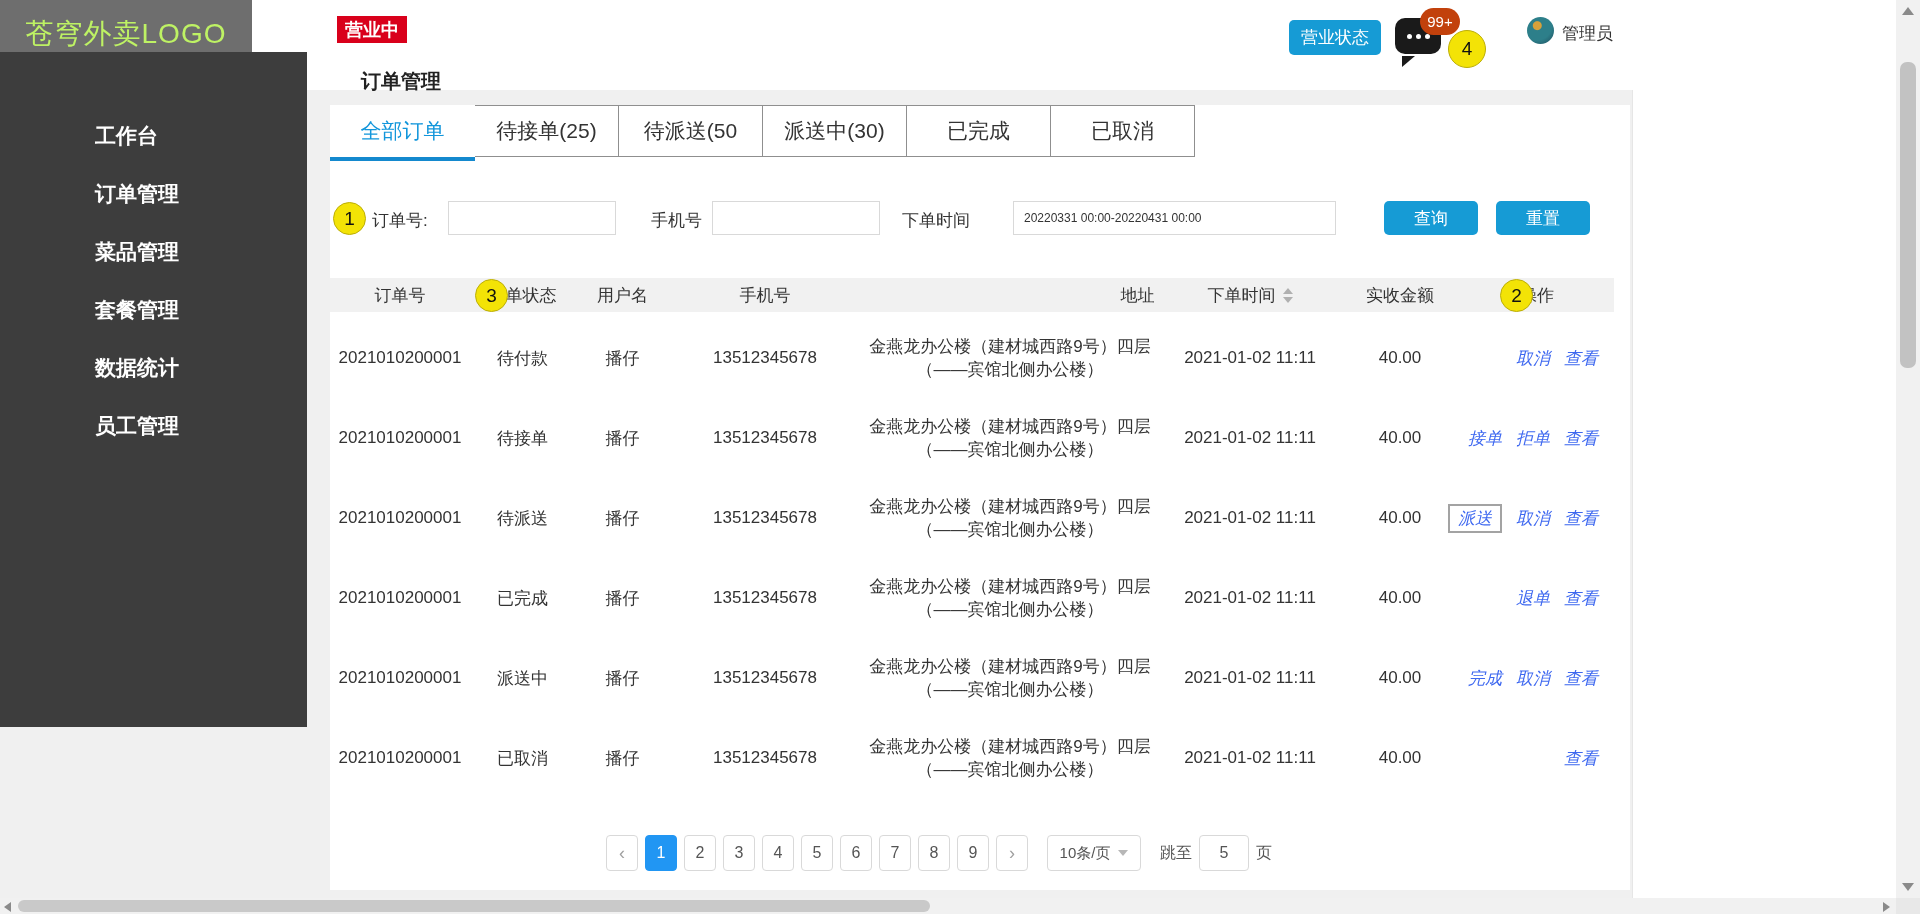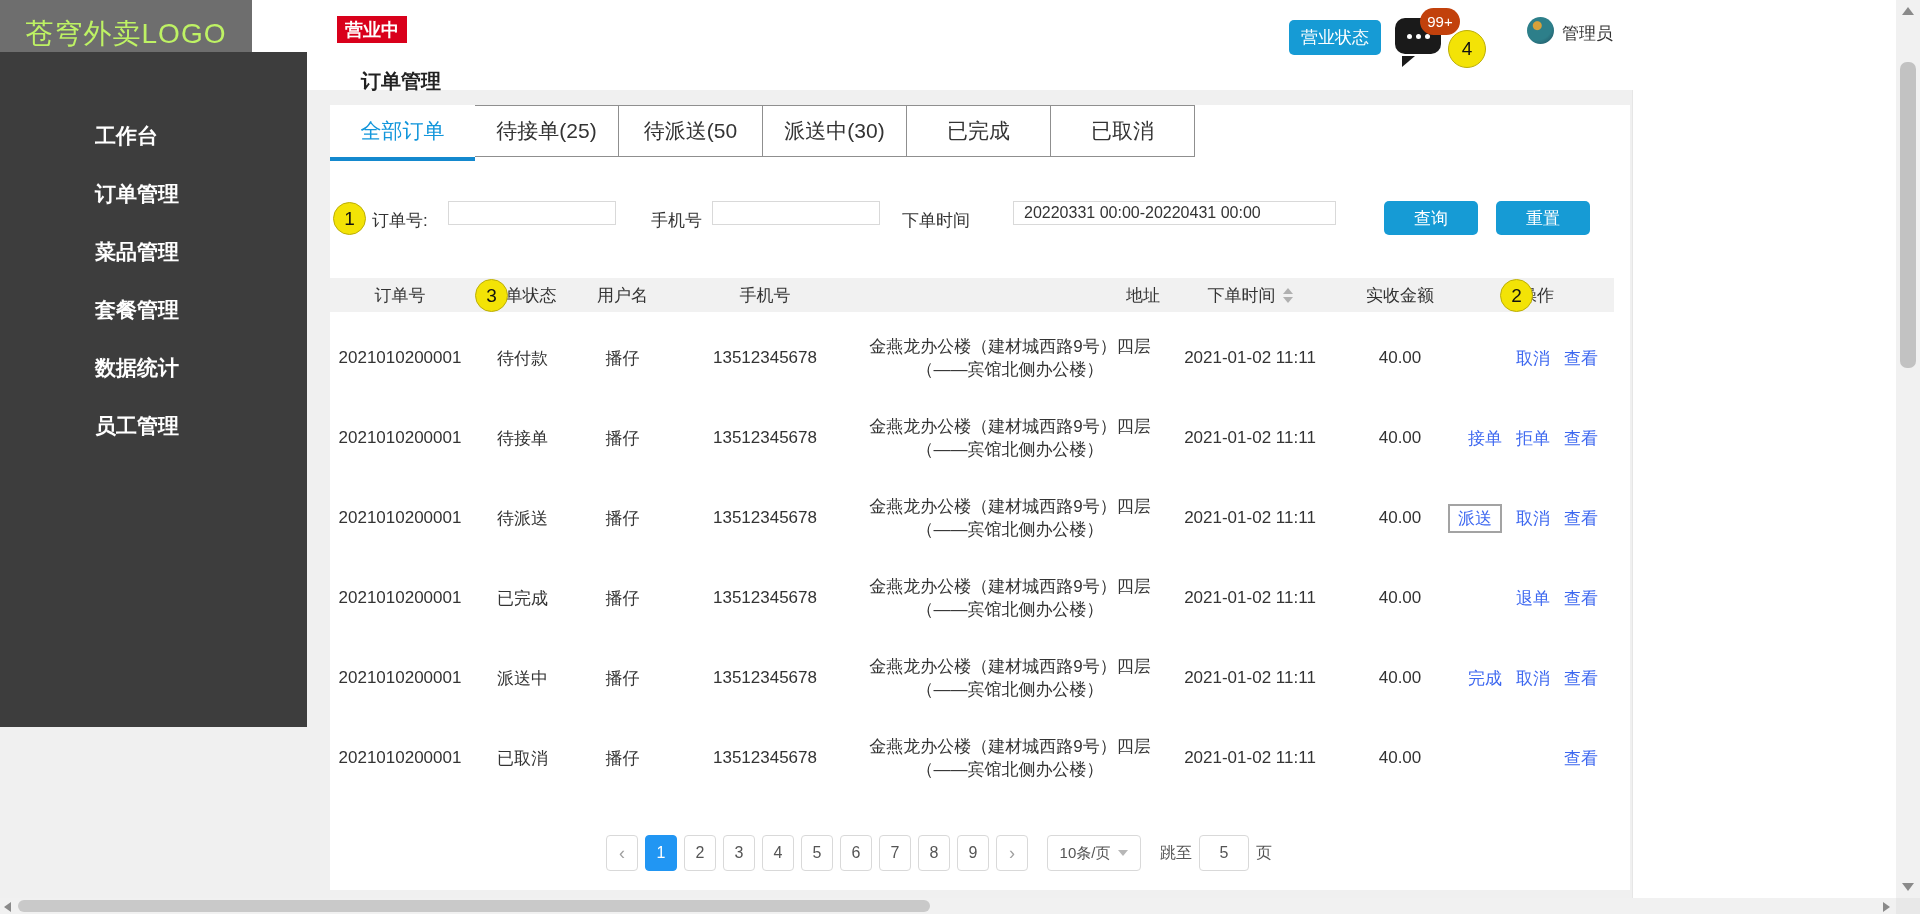--- a/index.html
+++ b/index.html
@@ -48,39 +48,39 @@
   
   .tabs{position:absolute;left:0;top:0;height:52px;display:flex;}
   .tab{width:145px;height:52px;box-sizing:border-box;border:1px solid #8f8f8f;margin-left:-1px;background:#fff;
        display:flex;align-items:center;justify-content:center;font-size:21px;color:#333;cursor:pointer;}
   .tab:first-child{margin-left:0;}
   .tab.active{border:none;color:#1296db;position:relative;}
   .tab.active::after{content:"";position:absolute;left:0;bottom:-4px;width:100%;height:4px;background:#1489ce;}
 
   
   .filter-label{position:absolute;top:104px;font-size:17px;color:#333;}
-  .f-input{position:absolute;top:96px;height:24px;box-sizing:border-box;border:1px solid #d9d9d9;background:#fff;
-           font-size:16px;font-family:inherit;color:#333;padding:8px 10px;}
+  .f-input{position:absolute;top:96px;height:34px;box-sizing:border-box;border:1px solid #d9d9d9;background:#fff;
+           font-size:12px;font-family:inherit;color:#333;padding:8px 10px;}
   .query-btn{position:absolute;left:1054px;top:96px;width:94px;height:34px;}
   .reset-btn{position:absolute;left:1166px;top:96px;width:94px;height:34px;}
 
   
   .thead{position:absolute;left:0;top:173px;width:1284px;height:34px;background:#f1f1f1;display:grid;
          grid-template-columns:140px 105px 95px 190px 300px 180px 120px 154px;align-items:center;font-size:17px;}
   .th{display:flex;align-items:center;justify-content:center;}
-  .th.addr{justify-content:flex-end;padding-left:255px;box-sizing:border-box;}
+  .th.addr{justify-content:center;padding-left:255px;box-sizing:border-box;}
   .sort{display:inline-flex;flex-direction:column;gap:3px;margin-left:7px;cursor:pointer;}
   .sort .up{width:0;height:0;border-left:5px solid transparent;border-right:5px solid transparent;border-bottom:6px solid #b0b0b0;}
   .sort .dn{width:0;height:0;border-left:5px solid transparent;border-right:5px solid transparent;border-top:6px solid #b0b0b0;}
   .tbody{position:absolute;left:0;top:213px;width:1284px;}
   .tr{height:80px;display:grid;grid-template-columns:140px 105px 95px 190px 300px 180px 120px 154px;align-items:center;font-size:17px;}
   .td{text-align:center;}
   .td.addr{line-height:23px;}
   .td.ops{display:flex;justify-content:flex-end;align-items:center;gap:14px;padding-right:16px;box-sizing:border-box;}
-  .alink{color:#3e68f0;cursor:pointer;white-space:nowrap;}
+  .alink{color:#3e68f0;cursor:pointer;white-space:nowrap;font-style:italic;}
   .redbox{border:2px solid #a3a3a3;padding:1px 8px;display:inline-block;}
 
   
   .pager{position:absolute;left:276px;top:730px;height:36px;display:flex;align-items:center;gap:7px;font-size:16px;}
   .pbtn{min-width:32px;height:36px;box-sizing:border-box;border:1px solid #d9d9d9;border-radius:4px;background:#fff;
         display:flex;align-items:center;justify-content:center;color:#555;cursor:pointer;font-size:16px;}
   .pbtn.chev{color:#a0a0a0;font-size:18px;}
   .pbtn.active{background:#2196f3;border-color:#2196f3;color:#fff;}
   .psize{margin-left:12px;width:94px;height:36px;box-sizing:border-box;border:1px solid #d9d9d9;border-radius:4px;
          display:flex;align-items:center;justify-content:center;gap:8px;color:#555;font-size:15px;cursor:pointer;background:#fff;}

